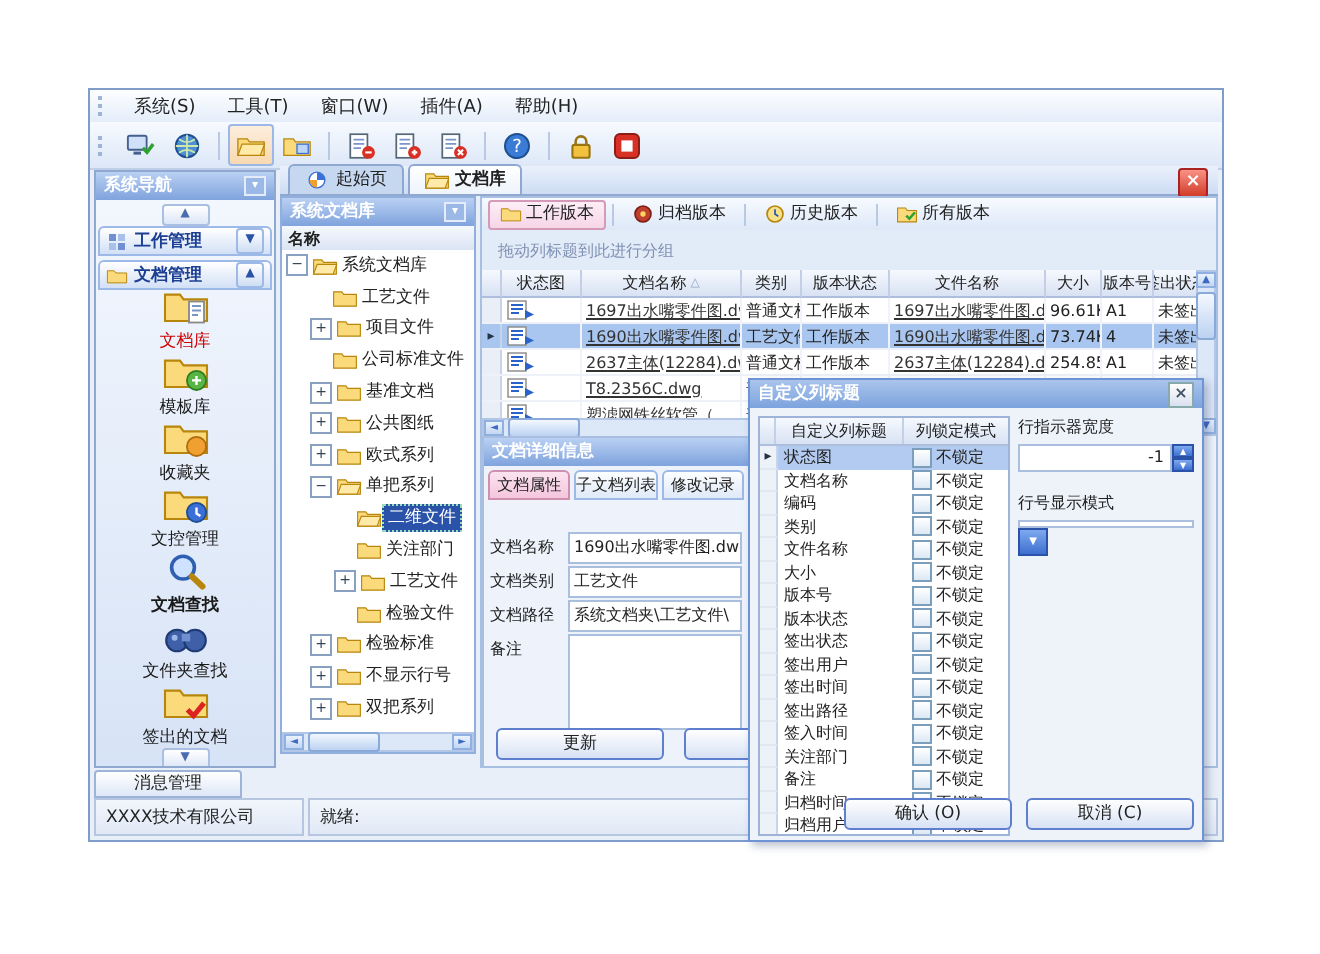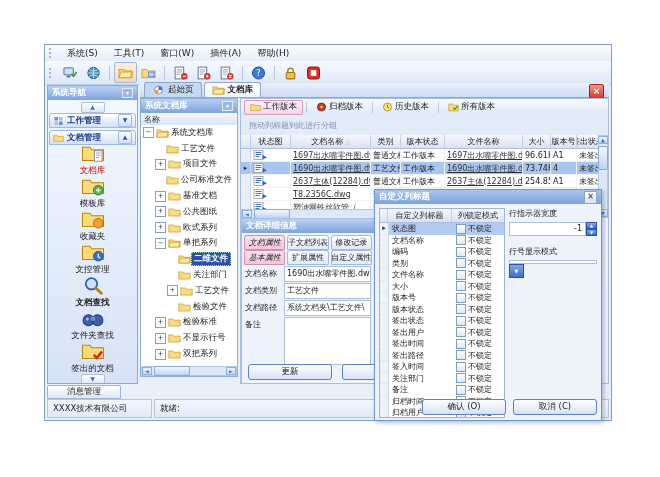--- a/index.html
+++ b/index.html
@@ -43,21 +43,21 @@
   .n-group{position:absolute;left:1px;right:1px;height:15px;display:flex;align-items:center;gap:3px;padding:0 3px;
        background:linear-gradient(#ffffff,#d2e0f6);border:1px solid #9db9e8;border-radius:3px 3px 0 0;
        color:#1c3f94;font-weight:bold;font-size:8.5px;box-sizing:border-box;}
   .chev{margin-left:auto;width:12px;height:11px;border:1px solid #9db9e8;border-radius:2px;background:linear-gradient(#fff,#cfdef4);
        color:#2a52a8;font-size:6px;line-height:10px;text-align:center;}
   .nav-item{position:absolute;left:0;width:100%;height:32px;display:flex;flex-direction:column;align-items:center;}
   .nav-label{font-size:8.5px;margin-top:1px;color:#1a1a1a;}
   .nav-label.sel{color:#c00;}
   
   .treepane{position:absolute;left:95px;top:53px;width:98px;height:279px;border:1px solid #90aede;background:#fff;box-sizing:border-box;}
-  .colhead{height:12px;background:linear-gradient(#f5f8fd,#dbe4f4);border-bottom:1px solid #c2cfe6;display:flex;align-items:center;padding:0 3px;font-size:8px;}
+  .colhead{height:12px;background:linear-gradient(#f5f8fd,#dbe4f4);border-bottom:1px solid #c2cfe6;display:flex;align-items:center;padding:0 3px;font-size:8px;font-weight:bold;}
   .treebody{position:absolute;left:0;right:0;top:26px;bottom:13px;overflow:hidden;background:#fff;}
   .tree-row{height:15.8px;display:flex;align-items:center;font-size:8.5px;white-space:nowrap;}
   .tbox{width:9px;height:9px;border:1px solid #8aa0c0;background:#fff;color:#345;font-size:7px;line-height:8px;text-align:center;margin-right:2px;flex:none;}
   .tbox.none{border:none;background:transparent;}
   .tlabel{padding:0 2px;}
   .tlabel.sel{background:#2a52a8;color:#fff;border:1px dotted #9db;}
   
   .hscroll{position:absolute;height:10px;background:#dce7f7;border:1px solid #b3c6e6;display:flex;align-items:center;box-sizing:border-box;}
   .sb-btn{width:10px;height:8px;background:linear-gradient(#eaf2fd,#c3d7f3);border:1px solid #8fb0e0;color:#3b69c4;
           font-size:5px;line-height:7px;text-align:center;flex:none;box-sizing:border-box;}
@@ -81,21 +81,21 @@
   .tr{display:flex;height:12px;background:#fff;border-bottom:1px solid #eef1f7;}
   .tr.selected .td{background:#a8c6ef;}
   .td{display:flex;align-items:center;font-size:8px;box-sizing:border-box;overflow:hidden;white-space:nowrap;padding:0 2px;border-right:1px solid #f0f3f9;}
   .td.ind{background:#e9eef7;border-right:1px solid #c8d4ea;padding:0;justify-content:center;color:#234;font-size:7px;}
   .td .link{text-decoration:underline;color:#333;}
   
   .detail{position:absolute;left:0;top:119px;width:134px;height:167px;background:#eef3fb;border:1px solid #a9bfe2;box-sizing:border-box;}
   .d-tabs{position:absolute;left:2px;right:2px;display:flex;gap:2px;}
   .d-tab{flex:1;height:13px;display:flex;align-items:center;justify-content:center;font-size:8px;
          border:1px solid #9db9e8;border-radius:3px 3px 0 0;background:linear-gradient(#fdfeff,#dfe9f8);white-space:nowrap;overflow:hidden;}
-  .d-tab.active{background:linear-gradient(#fbe3ef,#f4c6dd);border-color:#cf8fae;font-style:italic;}
+  .d-tab.active{background:linear-gradient(#fbe3ef,#f4c6dd);border-color:#cf8fae;}
   .d-field{position:absolute;left:3px;right:3px;display:flex;align-items:flex-start;gap:3px;}
   .d-lbl{width:36px;font-size:8px;padding-top:2px;flex:none;}
   .d-val{flex:1;min-height:12px;background:#fff;border:1px solid #a9bfdd;font-size:8px;padding:1px 2px;overflow:hidden;white-space:nowrap;}
   .d-btnrow{position:absolute;left:6px;bottom:4px;display:flex;gap:10px;}
   .btn{min-width:42px;height:14px;border:1px solid #5e7fce;border-radius:3px;background:linear-gradient(#fefefe,#d8e2f5);
        font-size:8.5px;display:flex;align-items:center;justify-content:center;padding:0 20px;}
   
   .dialog{position:absolute;left:329px;top:144px;width:228px;height:232px;z-index:50;background:#eef3fa;
           border:1px solid #6f94d6;box-shadow:2px 2px 4px rgba(60,80,120,.35);box-sizing:border-box;}
   .dlg-title{height:14px;background:linear-gradient(#aac4ec,#7ca3de);color:#fff;font-weight:bold;font-size:8.5px;
@@ -437,21 +437,21 @@
           <div class="tree-row" style="padding-left: 14px;">
             <span class="tbox">−</span>
             <span class="ic ic13">
               <svg viewBox="0 0 16 12">
                 <path d="M1 2.2h5l1.2 1.6H15V11H1z" fill="#fbda7c" stroke="#b8860b" stroke-width=".7"></path>
                 <path d="M3.2 5h12l-2.2 6H1z" fill="#ffeaa9" stroke="#b8860b" stroke-width=".7"></path>
               </svg>
             </span>
             <span class="tlabel">单把系列</span>
           </div>
-          <div class="tree-row" style="padding-left: 26px; font-weight: bold;">
+          <div class="tree-row" style="padding-left: 26px;">
             <span class="tbox none"></span>
             <span class="ic ic13">
               <svg viewBox="0 0 16 12">
                 <path d="M1 2.2h5l1.2 1.6H15V11H1z" fill="#fbda7c" stroke="#b8860b" stroke-width=".7"></path>
                 <path d="M3.2 5h12l-2.2 6H1z" fill="#ffeaa9" stroke="#b8860b" stroke-width=".7"></path>
               </svg>
             </span>
             <span class="tlabel sel">二维文件</span>
           </div>
           <div class="tree-row" style="padding-left: 26px;">
@@ -751,25 +751,20 @@
 
       <div class="detail">
         <div class="pane-header">
           <span>文档详细信息</span>
         </div>
         <div class="d-tabs" id="dTabs1" style="top:16px;">
             <div class="d-tab active">文档属性</div>
             <div class="d-tab">子文档列表</div>
             <div class="d-tab">修改记录</div>
           </div>
-        <div class="d-tabs" id="dTabs2" style="top:31px;">
-            <div class="d-tab active">基本属性</div>
-            <div class="d-tab">扩展属性</div>
-            <div class="d-tab">自定义属性</div>
-          </div>
         <div id="dFields">
             <div class="d-field" style="top: 47px;">
               <span class="d-lbl">文档名称</span>
               <span class="d-val">1690出水嘴零件图.dwg</span>
             </div>
             <div class="d-field" style="top: 64px;">
               <span class="d-lbl">文档类别</span>
               <span class="d-val">工艺文件</span>
             </div>
             <div class="d-field" style="top: 81px;">

